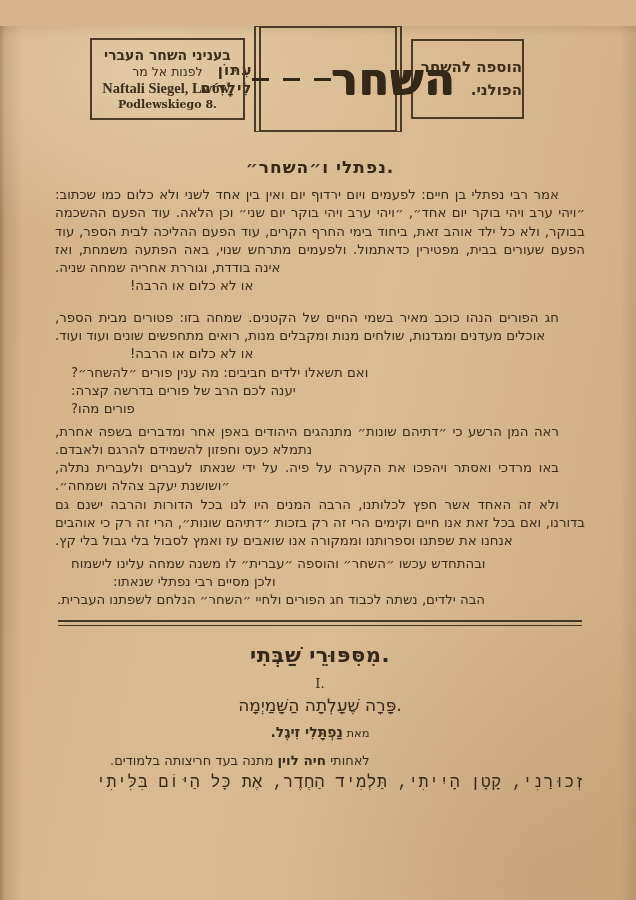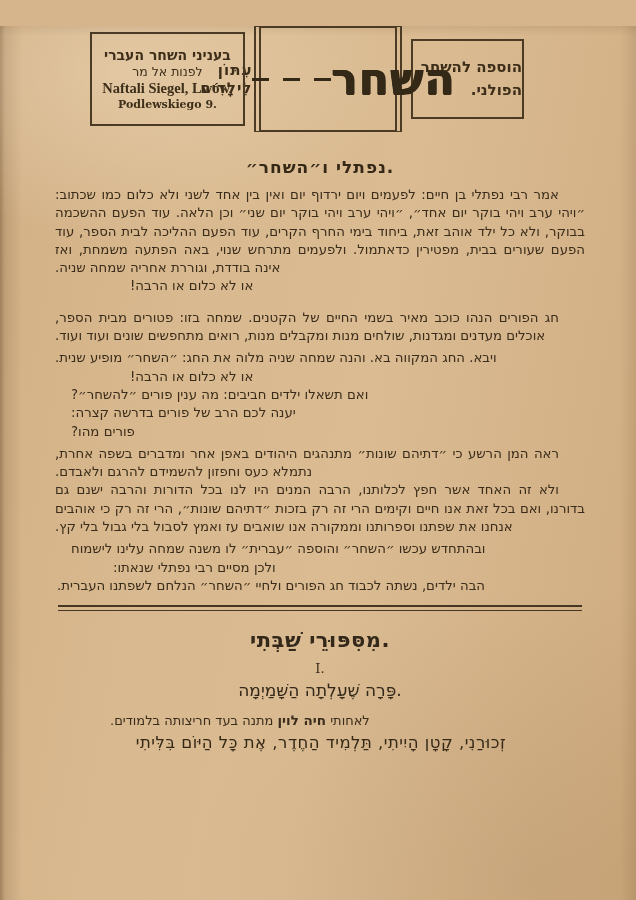--- a/index.html
+++ b/index.html
@@ -36,21 +36,21 @@
   }
   .logo-title{
     font-size:44px;font-weight:bold;line-height:1;color:#342817;
     text-shadow:0.7px 0 currentColor,-0.7px 0 currentColor,0 0.5px currentColor;
     letter-spacing:1px;
   }
   .logo-dashes{display:flex;gap:14px;margin:7px 0 6px;}
   .logo-dashes i{width:17px;height:2.5px;background:#342817;display:block;}
   .logo-subtitle{font-size:15px;font-weight:bold;color:#3d2e1a;letter-spacing:1px;}
   .contact-box{
-    width:170px;height:94px;text-align:center;direction:rtl;color:#3d2e1a;
+    width:170px;height:82px;text-align:center;direction:rtl;color:#3d2e1a;
     display:flex;flex-direction:column;justify-content:center;gap:1px;
   }
   .contact-l1{font-size:14px;font-weight:bold;}
   .contact-l2{font-size:12.5px;}
   .contact-l3{font-family:Liberation Serif, serif;font-weight:bold;font-size:14.5px;direction:ltr;}
   .contact-l4{font-family:"DejaVu Serif",serif;font-weight:bold;font-size:11px;direction:ltr;}
   
   .column{margin:0 51px 0 55px;}
   .article-title{
     margin:25px 0 9px;text-align:center;font-size:17px;font-weight:bold;
@@ -73,21 +73,21 @@
     border-top:2.5px solid #463724;border-bottom:1.5px solid #463724;
   }
   
   .section-title{margin:17px 0 0;text-align:center;font-size:21px;font-weight:bold;color:#33281a;letter-spacing:0.5px;}
   .numeral{margin:9px 0 0;text-align:center;font-size:13px;font-family:"DejaVu Serif",serif;color:#3b2d1b;}
   .story-title{margin:4px 0 0;text-align:center;font-size:17px;font-weight:normal;color:#33281a;}
   .byline{margin:9px 0 0;text-align:center;font-size:11.5px;direction:rtl;color:#3b2d1b;}
   .byline b{font-size:14px;}
   .dedication{margin:12px 0 0;direction:rtl;text-align:left;padding-left:55px;font-size:13px;color:#3b2d1b;}
   .dedication b{font-size:13.5px;}
-  .opening{margin:5px 0 0;direction:rtl;text-align:center;padding-left:2px;font-size:16.5px;letter-spacing:0.5px;color:#352817;}
+  .opening{margin:5px 0 0;direction:rtl;text-align:right;padding-left:2px;font-size:16.5px;letter-spacing:0.5px;color:#352817;font-family:Liberation Mono, monospace;}
 </style>
 </head>
 <body>
 
 <div class="page">
 
   <div class="masthead">
     <div class="mh-box supplement-box">
       <span>הוספה להשחר</span>
       <span>הפולני.</span>
@@ -98,43 +98,44 @@
           <i></i>
           <i></i>
           <i></i>
         </div>
       <div class="logo-subtitle">עִתּוֹן לִילָדִים</div>
     </div>
     <div class="mh-box contact-box">
       <div class="contact-l1">בעניני השחר העברי</div>
       <div class="contact-l2">לפנות אל מר</div>
       <div class="contact-l3">Naftali Siegel, Lwów,</div>
-      <div class="contact-l4">Podlewskiego 9.</div>
+      <div class="contact-l4">Podlewskiego 8.</div>
     </div>
   </div>
 
   <div class="column">
     <h1 class="article-title">נפתלי ו״השחר״.</h1>
 
     <p class="para just">אמר רבי נפתלי בן חיים: לפעמים ויום ירדוף יום ואין בין אחד לשני ולא כלום כמו שכתוב: ״ויהי ערב ויהי בוקר יום אחד״, ״ויהי ערב ויהי בוקר יום שני״ וכן הלאה. עוד הפעם ההשכמה בבוקר, ולא כל ילד אוהב זאת, ביחוד בימי החרף הקרים, עוד הפעם ההליכה לבית הספר, עוד הפעם שעורים בבית, מפטירין כדאתמול. ולפעמים מתרחש שנוי, באה הפתעה משמחת, ואז אינה בודדת, וגוררת אחריה שמחה שניה.</p>
     <p class="para line ind3 gap-b">או לא כלום או הרבה!</p>
     <p class="para just">חג הפורים הנהו כוכב מאיר בשמי החיים של הקטנים. שמחה בזו: פטורים מבית הספר, אוכלים מעדנים ומגדנות, שולחים מנות ומקבלים מנות, רואים מתחפשים שונים ועוד ועוד.</p>
-    <p class="para just gap-t">ויבא. החג המקווה בא. והנה שמחה שניה מלוה את החג: ״השחר״ מופיע שנית.</p>
     <p class="para line ind3">או לא כלום או הרבה!</p>
     <p class="para line ind1">ואם תשאלו ילדים חביבים: מה ענין פורים ״להשחר״?</p>
     <p class="para line ind1">יענה לכם הרב של פורים בדרשה קצרה:</p>
     <p class="para line ind1">פורים מהו?</p>
     <p class="para just gap-t">ראה המן הרשע כי ״דתיהם שונות״ מתנהגים היהודים באפן אחר ומדברים בשפה אחרת, נתמלא כעס וחפזון להשמידם להרגם ולאבדם.</p>
+    <p class="para just">באו מרדכי ואסתר ויהפכו את הקערה על פיה. על ידי שנאתו לעברים ולעברית נתלה, ״ושושנת יעקב צהלה ושמחה״.</p>
     <p class="para just">ולא זה האחד אשר חפץ לכלותנו, הרבה המנים היו לנו בכל הדורות והרבה ישנם גם בדורנו, ואם בכל זאת אנו חיים וקימים הרי זה רק בזכות ״דתיהם שונות״, הרי זה רק כי אוהבים אנחנו את שפתנו וספרותנו וממקורה אנו שואבים עז ואמץ לסבול בלי גבול בלי קץ.</p>
     <p class="para line ind1 gap-t">ובהתחדש עכשו ״השחר״ והוספה ״עברית״ לו משנה שמחה עלינו לישמוח</p>
     <p class="para line ind2">ולכן מסיים רבי נפתלי שנאתו:</p>
     <p class="para line ind0">הבה ילדים, נשתה לכבוד חג הפורים ולחיי ״השחר״ הנלחם לשפתנו העברית.</p>
 
     <div class="divider"></div>
 
     <h2 class="section-title">מִסִּפּוּרֵי שַׁבְּתִי.</h2>
     <div class="numeral">I.</div>
     <h3 class="story-title">פָּרָה שֶׁעָלְתָה הַשָּׁמַיְמָה.</h3>
+    <div class="byline"><span>מאת </span><b>נַפְתָּלִי זִיגֶל.</b></div>
     <div class="dedication"><span>לאחותי </span><b>חיה לוין</b><span> מתנה בעד חריצותה בלמודים.</span></div>
     <div class="opening">זְכוּרַנִי, קָטָן הָיִיתִי, תַּלְמִיד הַחֶדֶר, אֶת כָּל הַיּוֹם בִּלִּיתִי</div>
   </div>
 
 </div>
 
 </body></html>

